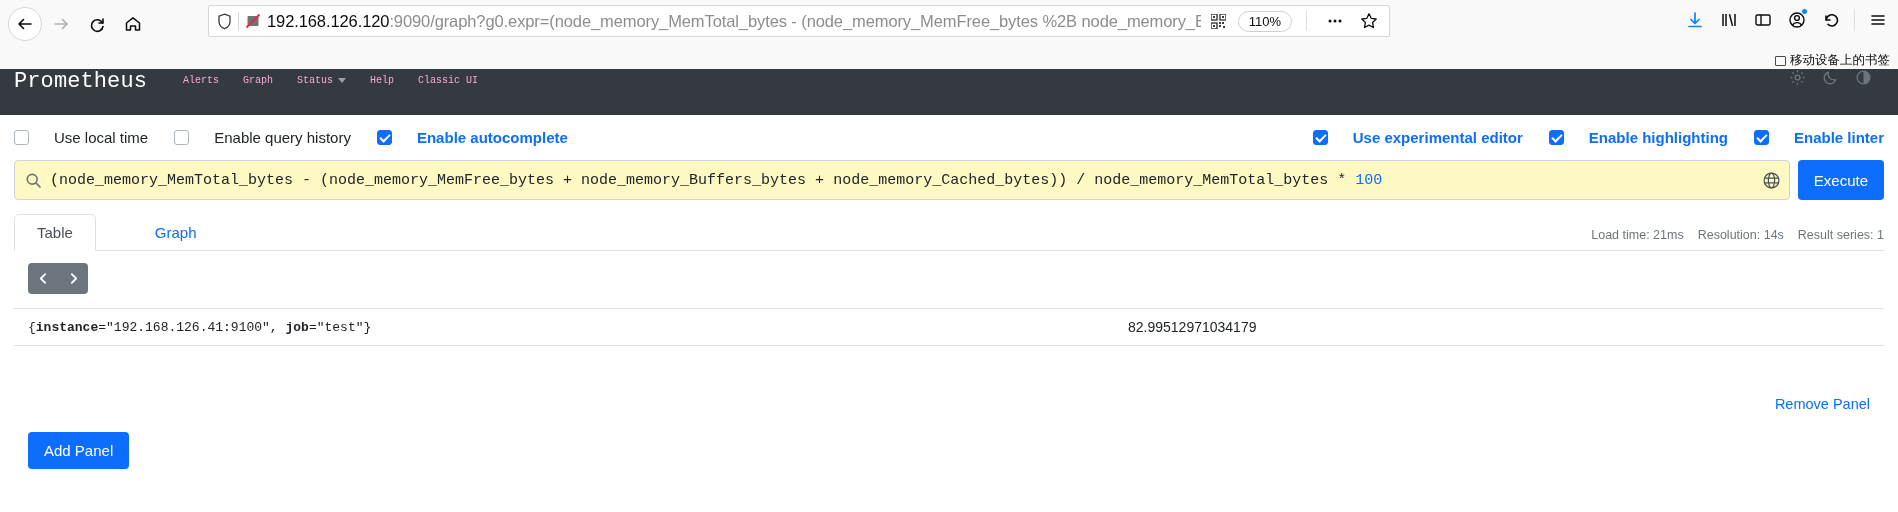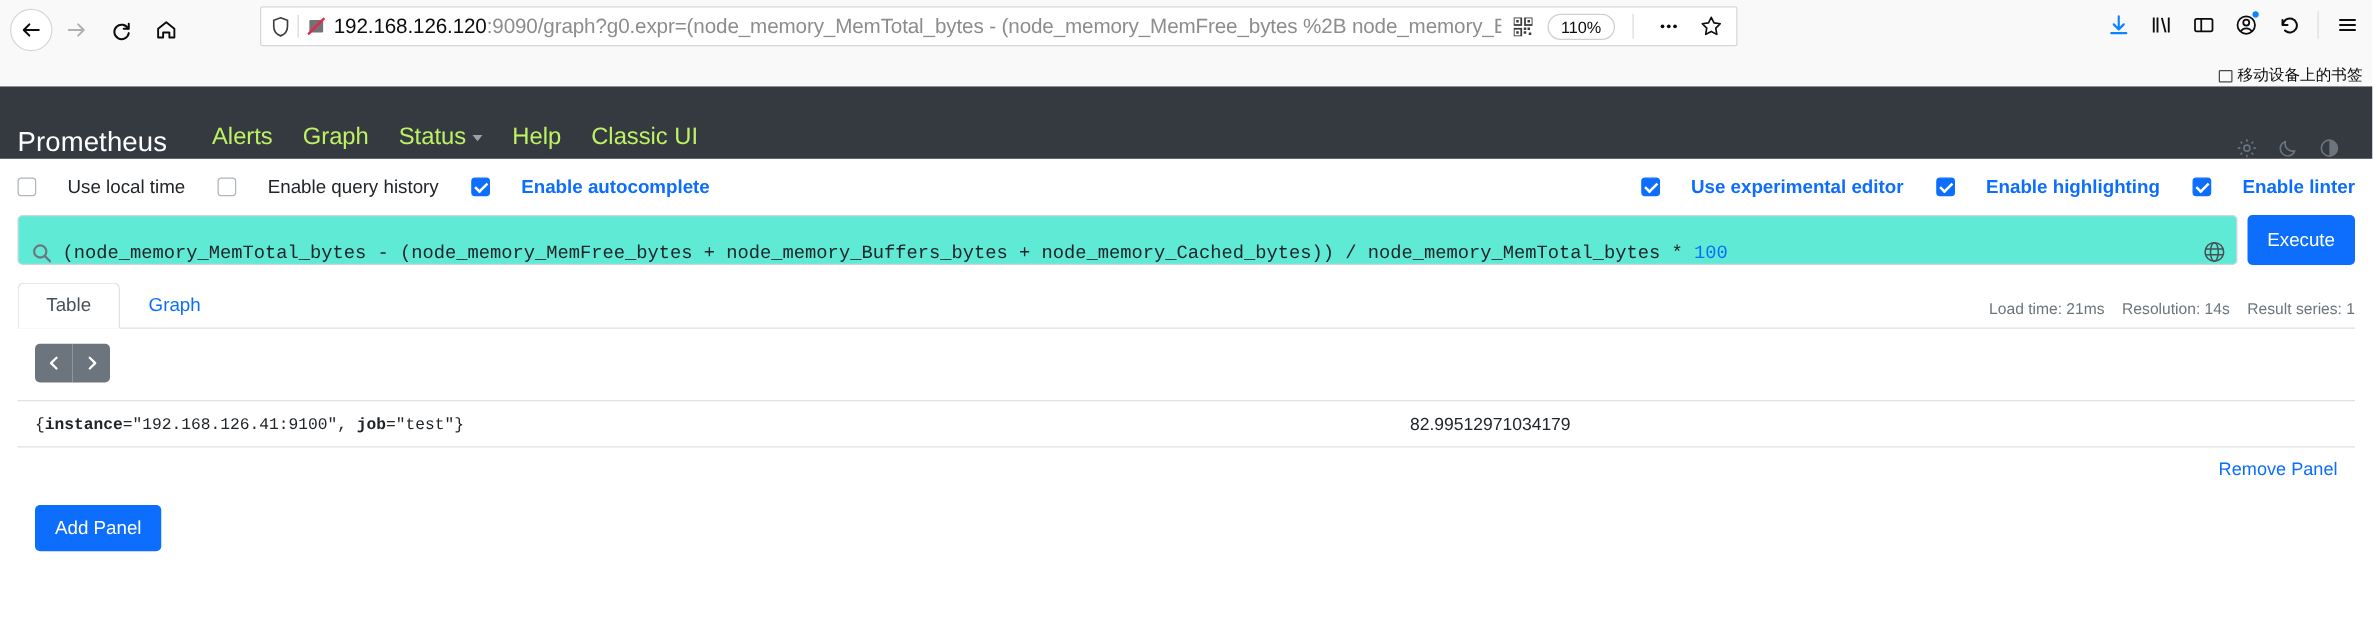--- a/index.html
+++ b/index.html
@@ -109,36 +109,37 @@
   .bm-item { display:flex; align-items:center; gap:4px; padding: 0 4px; }
   .bm-folder {
     width: 11px; height: 10px;
     border: 1.4px solid #4a4a4d;
     border-radius: 1px;
   }
 
   
   .prom-nav {
     background: #343a40;
-    height: 58px;
+    height: 46px;
     display: flex;
-    align-items: flex-end;
+    align-items: flex-start;
     padding: 0 14px;
     color: #fff;
+    font-family: Liberation Mono, monospace;
   }
   .prom-brand {
     font-size: 22px;
     color: #fff;
     margin-right: 24px;
     letter-spacing: 0.1px;
   }
   .prom-links { display:flex; align-items:center; gap: 0px; }
   .prom-link {
-    color: #bef264;
-    font-size: 19px;
+    color: #f9a8d4;
+    font-size: 10px;
     padding: 6px 12px;
     display:flex; align-items:center; gap:5px;
     text-decoration:none;
   }
   .caret {
     width:0;height:0;
     border-left:4px solid transparent;
     border-right:4px solid transparent;
     border-top:5px solid #9aa0a6;
     display:inline-block;
@@ -190,24 +191,24 @@
   .opt-label.blue { color: #0d6efd; font-weight: bold; }
   .spacer { margin-left:auto; }
 
   
   .query-row {
     display:flex; align-items:stretch;
     margin-top: 4px;
   }
   .query-box {
     flex: 1 1 auto;
-    display:flex; align-items:flex-end;
+    display:flex; align-items:center;
     border: 1px solid #ced4da;
     border-radius: 4px;
-    background:#5eead4;
+    background:#fef9c3;
     height: 40px;
     padding: 0 8px 0 10px;
     min-width: 0;
   }
   .search-ico { color:#6c757d; flex:0 0 auto; display:flex; margin-right: 8px;}
   .query-text {
     flex:1 1 auto;
     font-family: "Liberation Mono", "DejaVu Sans Mono", monospace;
     font-size: 15px;
     white-space: nowrap;
@@ -230,20 +231,21 @@
     font-family: inherit;
     cursor:pointer;
   }
 
   
   .tabs-wrap {
     display:flex; align-items:flex-end;
     border-bottom: 1px solid #dee2e6;
     margin-top: 14px;
     position: relative;
+    gap: 36px;
   }
   .tab {
     padding: 9px 22px;
     font-size: 15px;
     border: 1px solid transparent;
     border-radius: 5px 5px 0 0;
     margin-bottom: -1px;
     color: #0d6efd;
     cursor:pointer;
   }
@@ -313,20 +315,21 @@
 
   .remove-row {
     display:flex; justify-content:flex-end;
     padding: 10px 14px 0 0;
   }
   .remove-link {
     color: #0d6efd;
     font-size: 14.5px;
     text-decoration:none;
     cursor:pointer;
+    margin-top:40px;
   }
   .add-panel-wrap { padding: 20px 14px 0 14px; }
   .add-panel-btn {
     background:#0d6efd;
     color:#fff;
     border:none;
     border-radius:4px;
     font-size:15px;
     padding: 10px 16px;
     font-family:inherit;

